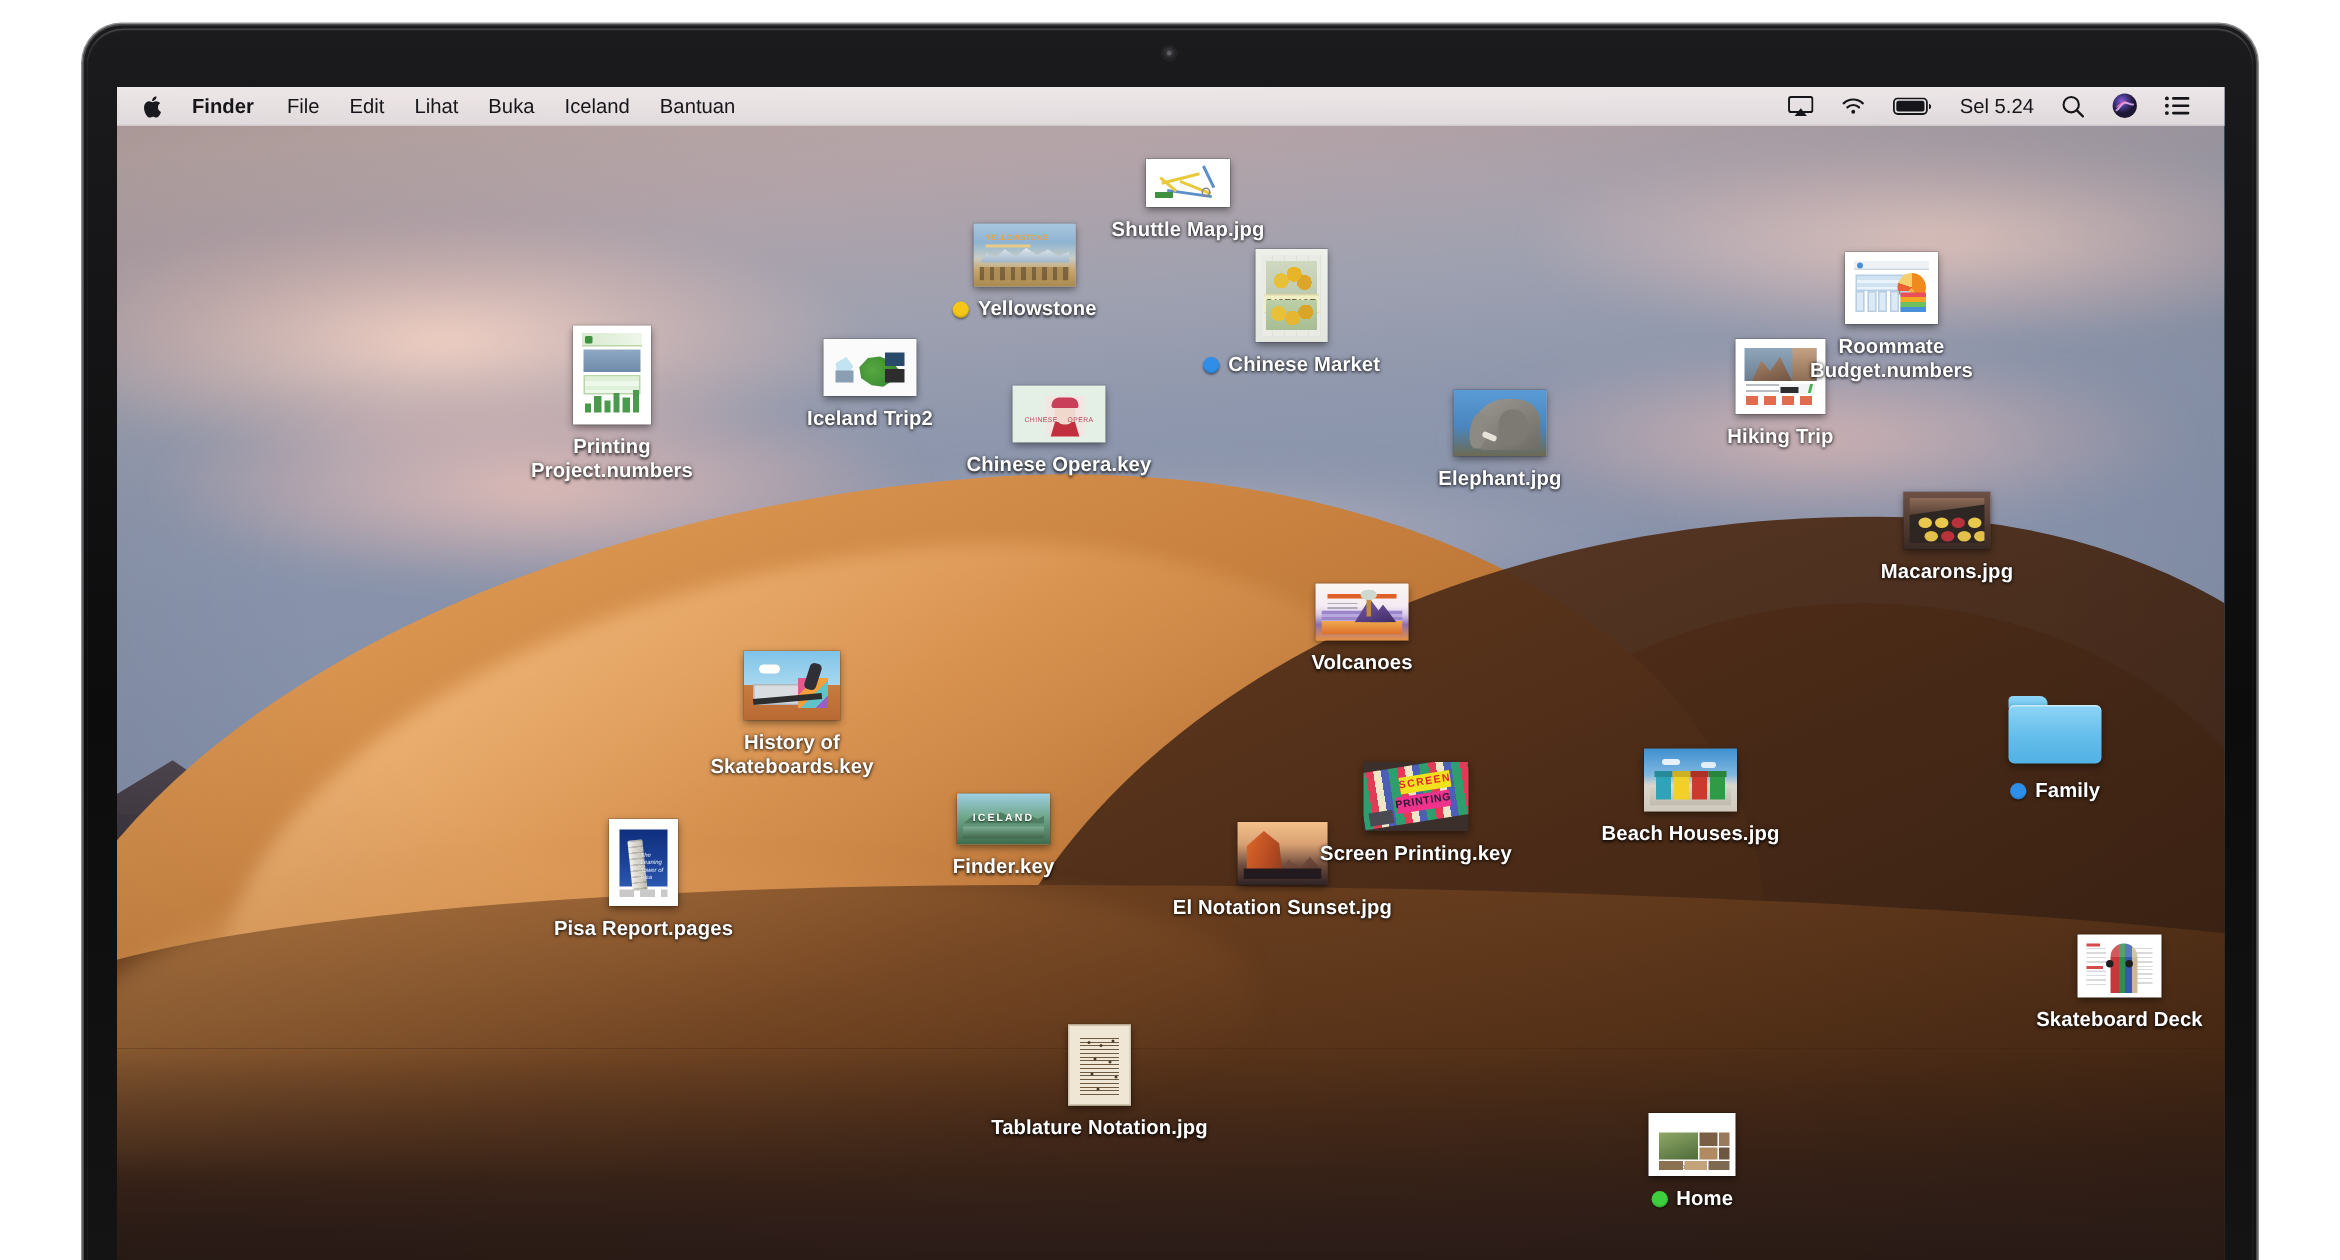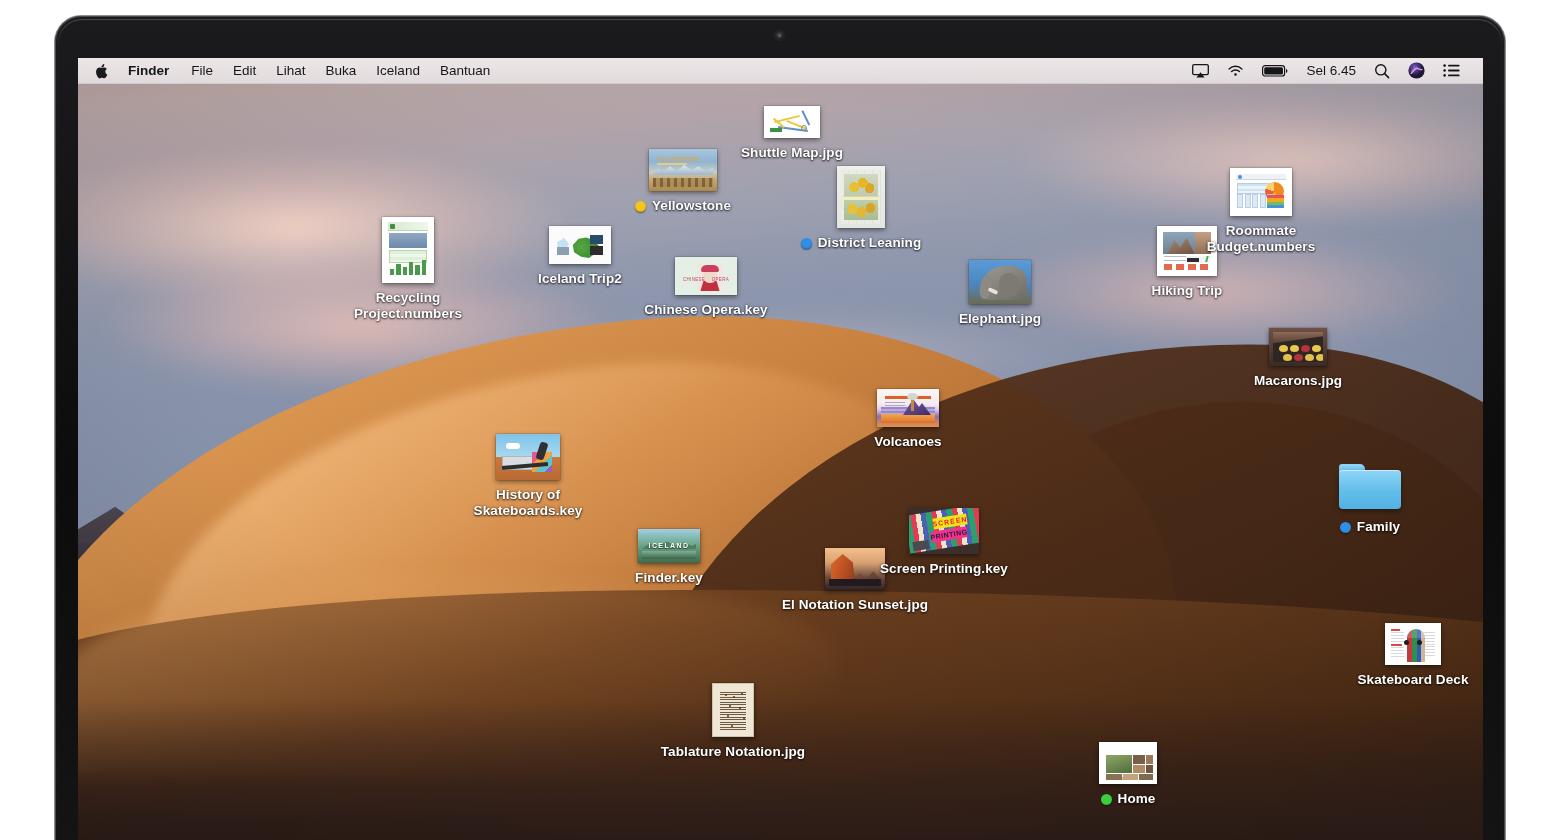--- a/index.html
+++ b/index.html
@@ -417,21 +417,21 @@
               <path d="M2.1 4.9a9.2 9.2 0 0112.8 0" stroke="#16161a" stroke-width="1.45" fill="none" stroke-linecap="round"></path>
             </svg>
         </span>
         <span class="mb-icon">
           <svg width="26" height="12" viewBox="0 0 26 12">
               <rect x="0.6" y="0.6" width="22" height="10.4" rx="2.6" fill="none" stroke="#16161a" stroke-width="1.2"></rect>
               <rect x="2.2" y="2.2" width="18.8" height="7.2" rx="1.5" fill="#16161a"></rect>
               <path d="M24 4.1v3.8c1-0.4 1.4-1 1.4-1.9S25 4.5 24 4.1z" fill="#16161a"></path>
             </svg>
         </span>
-        <span class="mb-clock">Sel 6.45</span>
+        <span class="mb-clock">Sel 5.24</span>
         <span class="mb-icon">
           <svg width="16" height="16" viewBox="0 0 16 16">
               <circle cx="6.8" cy="6.8" r="5.1" fill="none" stroke="#16161a" stroke-width="1.4"></circle>
               <path d="M10.6 10.6 L14.6 14.6" stroke="#16161a" stroke-width="1.5" stroke-linecap="round"></path>
             </svg>
         </span>
         <span class="mb-icon">
           <svg width="17" height="17" viewBox="0 0 17 17">
               <defs>
                 <radialGradient id="sg" cx="38%" cy="32%">
@@ -504,21 +504,21 @@
               <div class="fruit"></div>
             <div class="band">
                 <b>DISTRICT</b>
               </div>
             <div class="fruit2"></div>
           </div>
         </div>
       </div>
       <div class="label">
         <span class="tagdot" style="background:#2f8fe8"></span>
-        <span class="txt">District Leaning</span>
+        <span class="txt">Chinese Market</span>
       </div>
     </div>
 
     <div class="icon" style="left:255px; top:159px;">
       <div class="thumb">
         <div class="fr fr-doc t-recycling">
           <div class="inner">
             <div class="hd"></div>
               <div class="ph"></div>
               <div class="tb"></div>
@@ -527,21 +527,21 @@
                 <i style="height:68%"></i>
                 <i style="height:52%"></i>
                 <i style="height:82%"></i>
                 <i style="height:60%"></i>
                 <i style="height:95%"></i>
               </div>
           </div>
         </div>
       </div>
       <div class="label">
-        <span class="txt">Recycling Project.numbers</span>
+        <span class="txt">Printing Project.numbers</span>
       </div>
     </div>
 
     <div class="icon" style="left:427px; top:168px;">
       <div class="thumb">
         <div class="fr t-iceland2">
           <div class="inner">
             <div class="bl"></div>
               <div class="map"></div>
             <div class="c1"></div>
@@ -681,20 +681,35 @@
               <div class="v2"></div>
               <div class="tr"></div>
           </div>
         </div>
       </div>
       <div class="label">
         <span class="txt">Volcanoes</span>
       </div>
     </div>
 
+    <div class="icon" style="left:276px; top:488px;">
+      <div class="thumb">
+        <div class="fr fr-doc t-pisa">
+          <div class="inner">
+            <div class="bg"></div>
+              <div class="twr"></div>
+            <div class="scr">The Leaning Tower of Pisa</div>
+            <div class="ftr"></div>
+          </div>
+        </div>
+      </div>
+      <div class="label">
+        <span class="txt">Pisa Report.pages</span>
+      </div>
+    </div>
 
     <div class="icon" style="left:516px; top:471px;">
       <div class="thumb">
         <div class="fr t-iceland">
           <div class="inner">
             <div class="ridge"></div>
               <div class="wtr"></div>
             <div class="tl">ICELAND</div>
           </div>
         </div>
@@ -732,20 +747,40 @@
               </div>
             <div class="sq"></div>
           </div>
         </div>
       </div>
       <div class="label">
         <span class="txt">Screen Printing.key</span>
       </div>
     </div>
 
+    <div class="icon" style="left:974px; top:441px;">
+      <div class="thumb">
+        <div class="fr t-beach">
+          <div class="inner">
+            <div class="cl"></div>
+              <div class="cl2"></div>
+              <div class="sand"></div>
+            <div class="huts">
+              <i style="background:#2fa3b8"></i>
+                <i style="background:#f2cf2a"></i>
+              <i style="background:#cc3a2f"></i>
+                <i style="background:#2f9b46"></i>
+            </div>
+          </div>
+        </div>
+      </div>
+      <div class="label">
+        <span class="txt">Beach Houses.jpg</span>
+      </div>
+    </div>
 
     <div class="icon" style="left:1260px; top:565px;">
       <div class="thumb">
         <div class="fr fr-doc t-skatedeck">
           <div class="inner">
             <div class="tx" style="left:3px; top:6px; height:12px;"></div>
             <div class="tx" style="right:3px; top:6px; height:14px;"></div>
             <div class="tx" style="left:3px; bottom:5px; height:10px;"></div>
             <div class="tx" style="right:3px; bottom:5px; height:11px;"></div>
             <div class="rl" style="left:3px; top:3px; width:9px;"></div>

